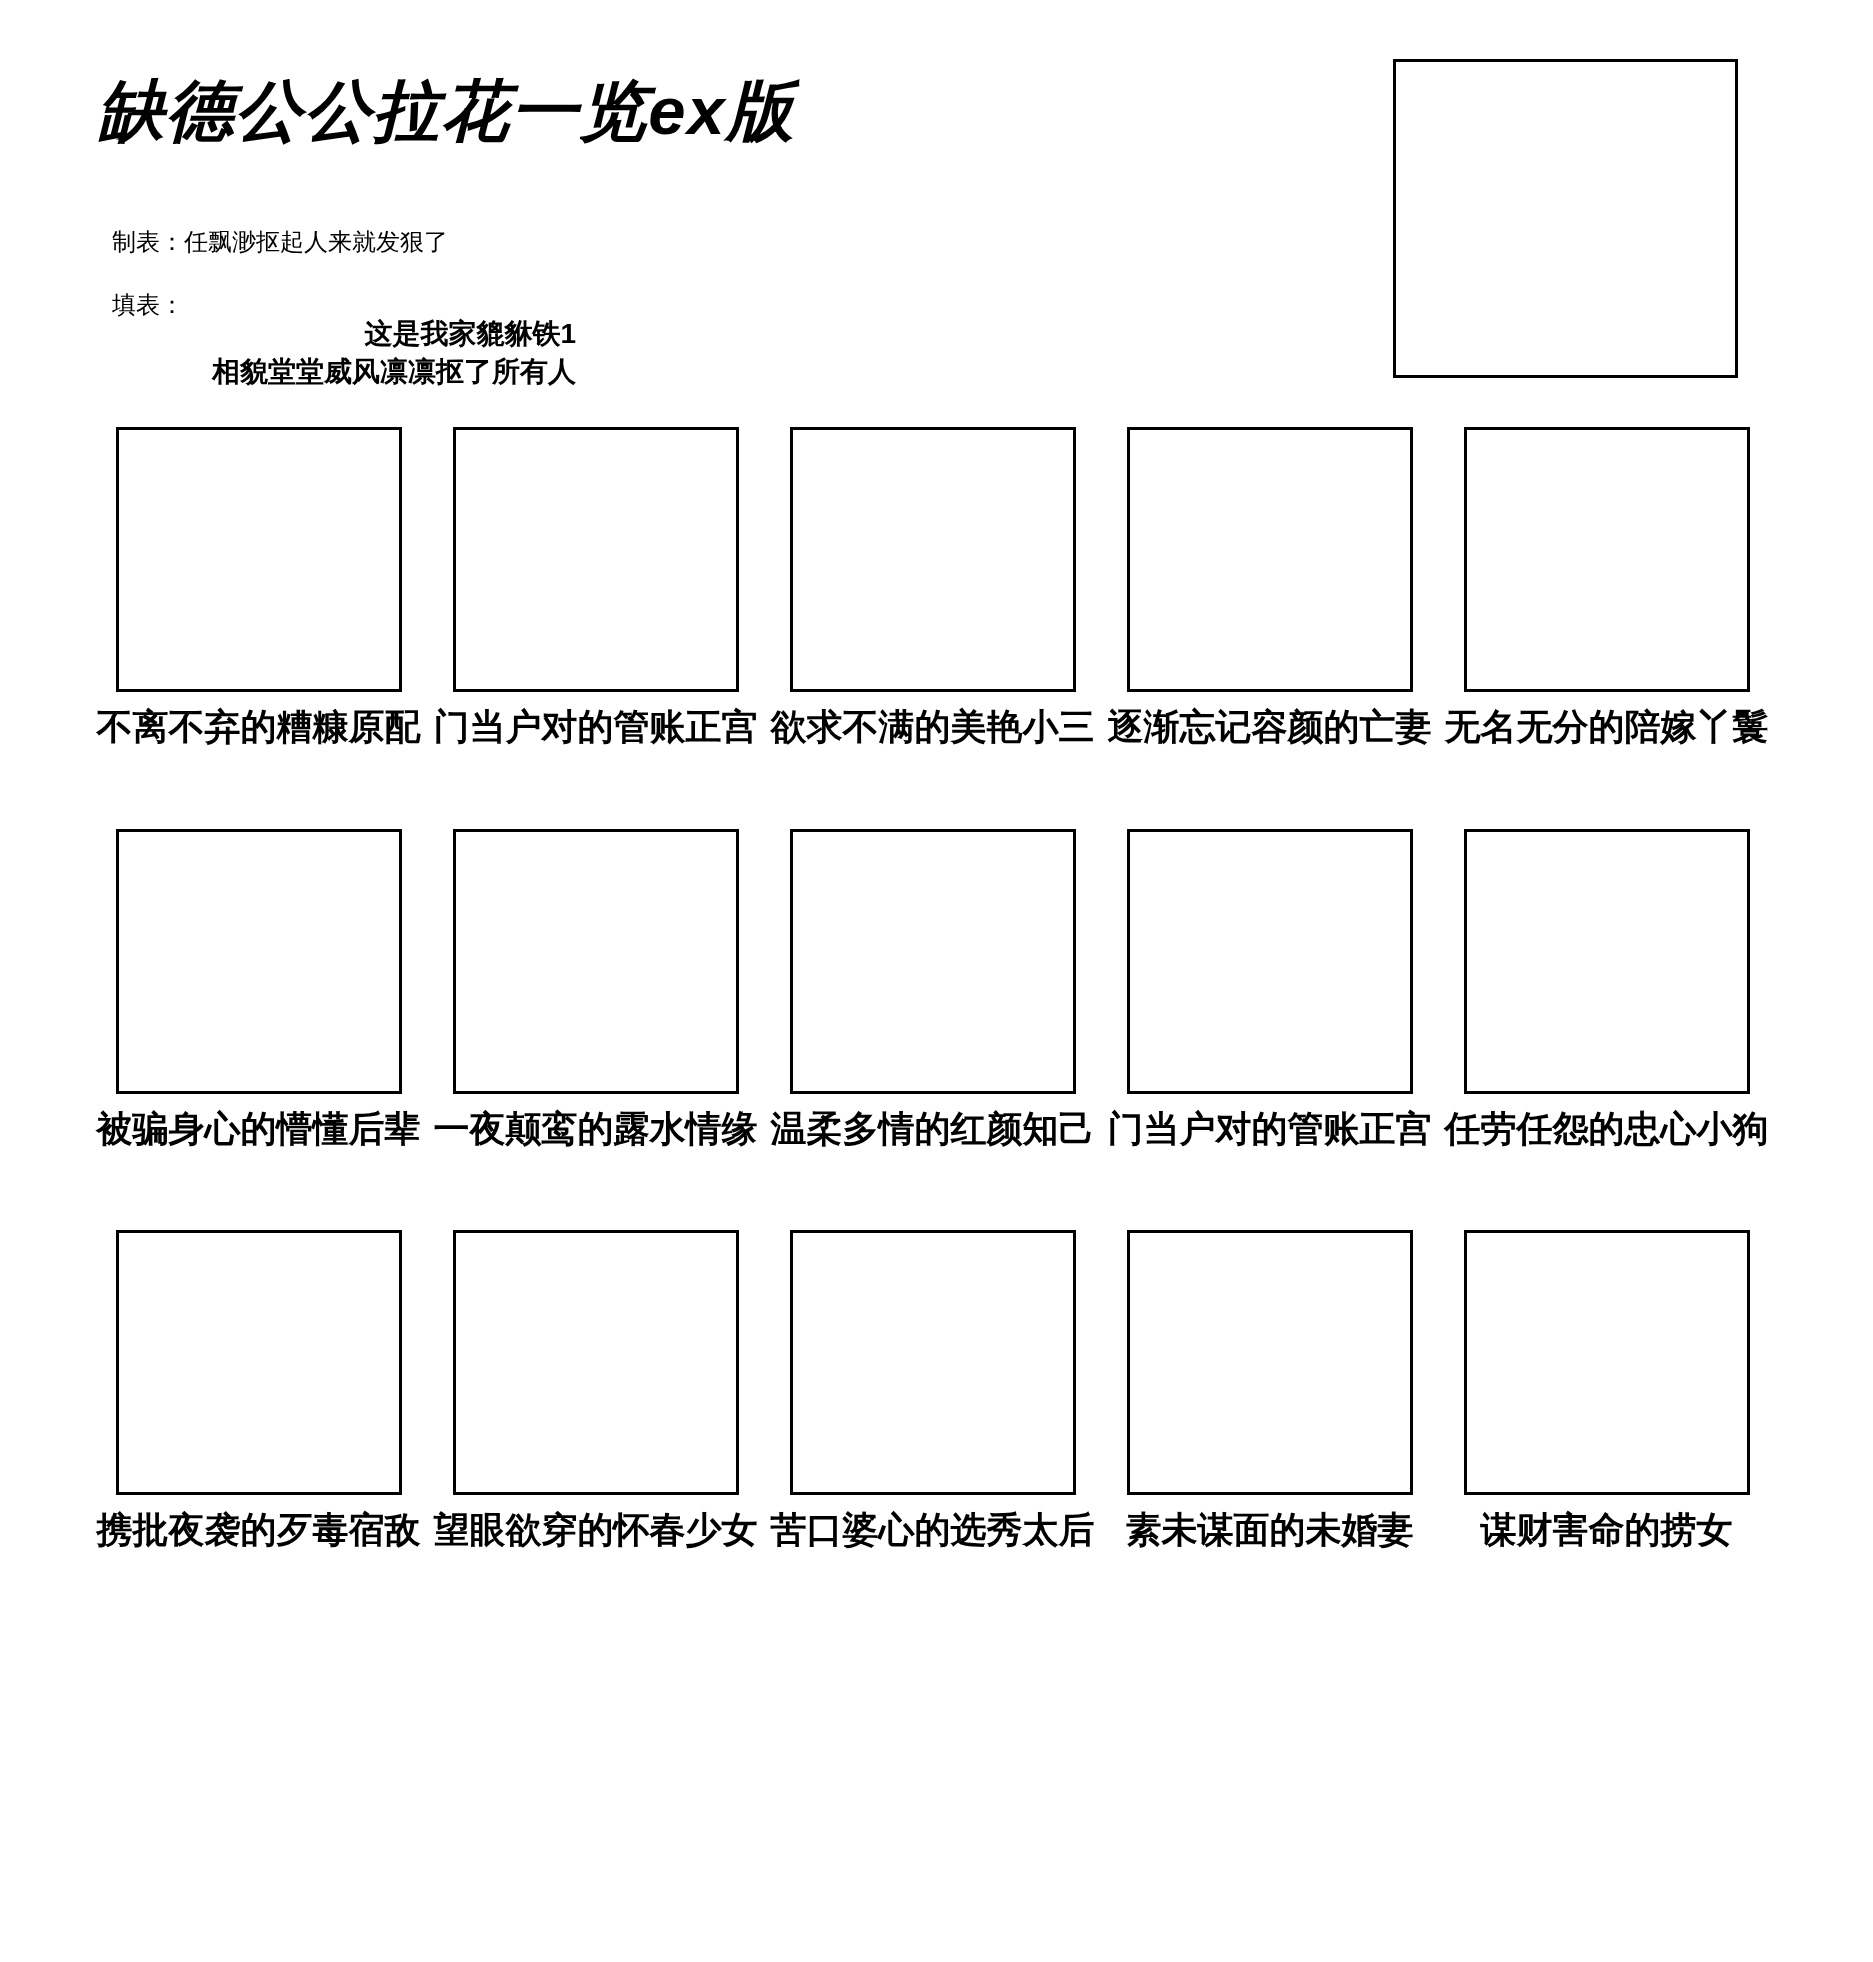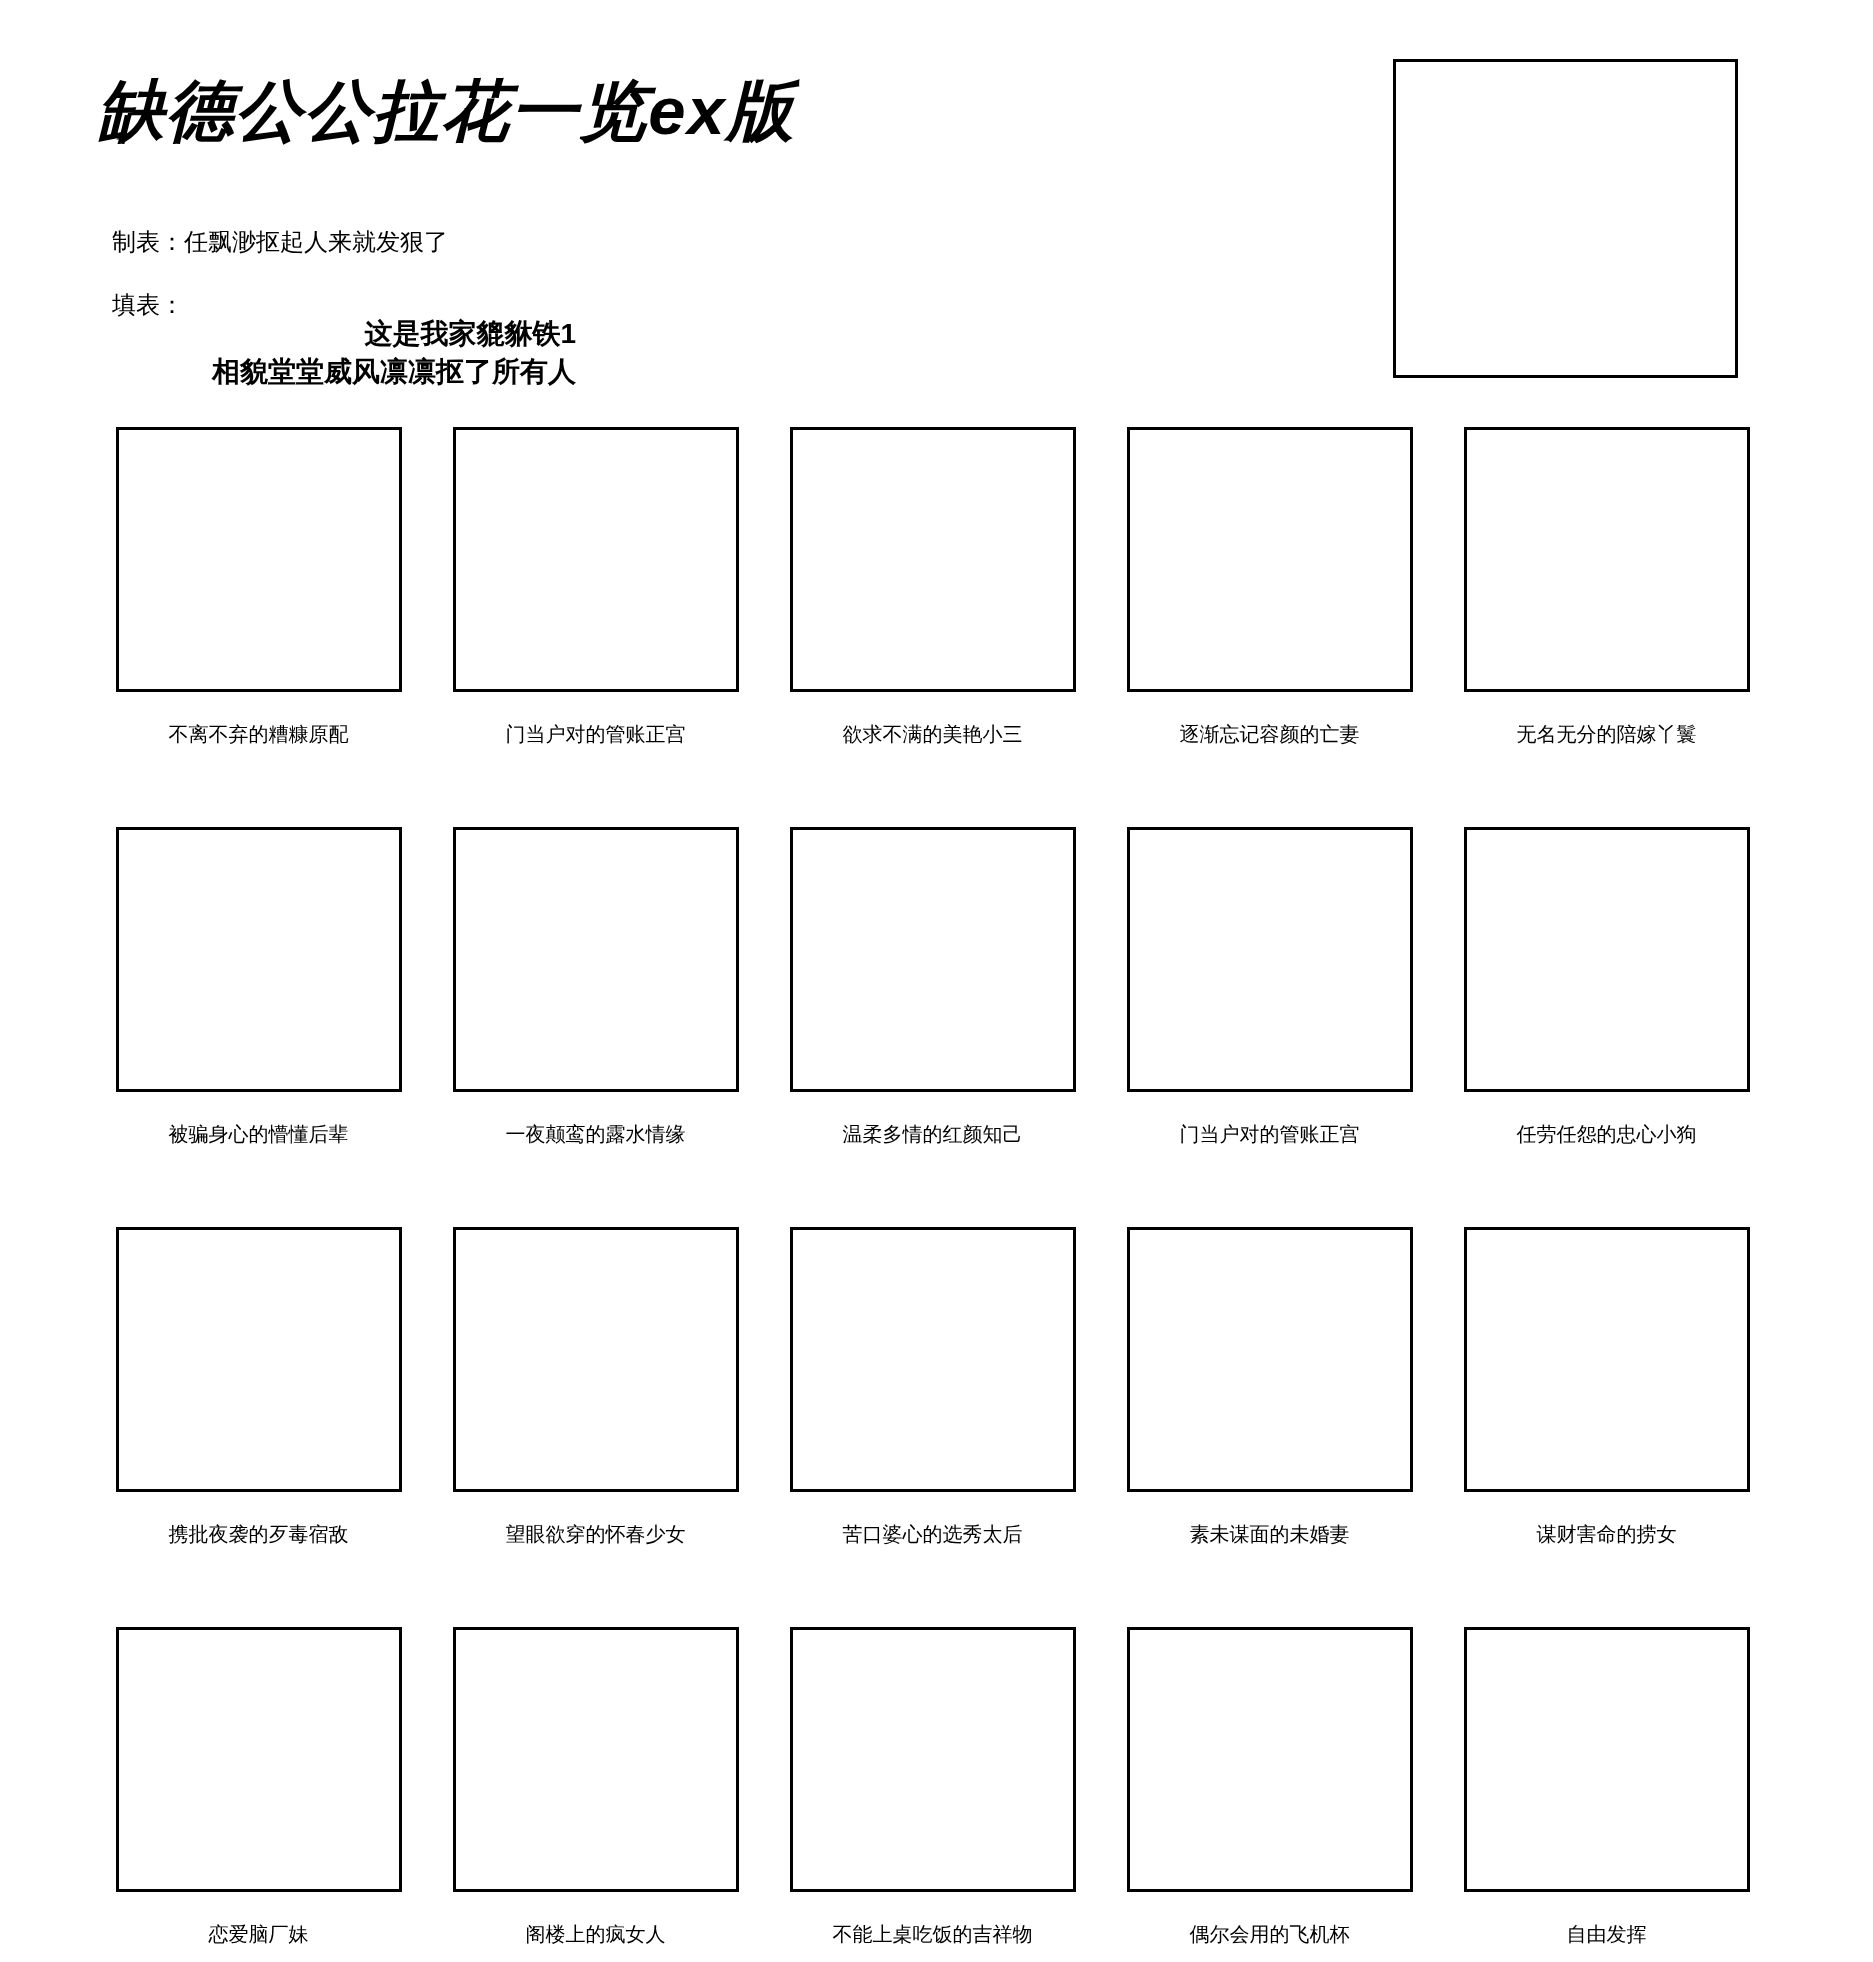--- a/index.html
+++ b/index.html
@@ -95,23 +95,23 @@
     align-items: center;
   }
   .cell .box {
     width: 286px;
     height: 265px;
     border: 3.7px solid #000000;
     box-sizing: border-box;
     background: #ffffff;
   }
   .cell .label {
-    margin-top: 31px;
-    font-size: 20px;
-    font-weight: normal;
+    margin-top: 15px;
+    font-size: 36px;
+    font-weight: bold;
     line-height: 1.1;
     white-space: nowrap;
     text-align: center;
   }
   .row-spacer { height: 82px; }
 </style>
 </head>
 <body>
 
 <div class="sheet">
@@ -199,38 +199,16 @@
         <div class="label">素未谋面的未婚妻</div>
       </div>
       <div class="cell">
         <div class="box"></div>
         <div class="label">谋财害命的捞女</div>
       </div>
     </div>
 
     <div class="row-spacer"></div>
 
-    <div class="row">
-      <div class="cell">
-        <div class="box"></div>
-        <div class="label">恋爱脑厂妹</div>
-      </div>
-      <div class="cell">
-        <div class="box"></div>
-        <div class="label">阁楼上的疯女人</div>
-      </div>
-      <div class="cell">
-        <div class="box"></div>
-        <div class="label">不能上桌吃饭的吉祥物</div>
-      </div>
-      <div class="cell">
-        <div class="box"></div>
-        <div class="label">偶尔会用的飞机杯</div>
-      </div>
-      <div class="cell">
-        <div class="box"></div>
-        <div class="label">自由发挥</div>
-      </div>
-    </div>
 
   </div>
 </div>
 
 
 </body></html>

